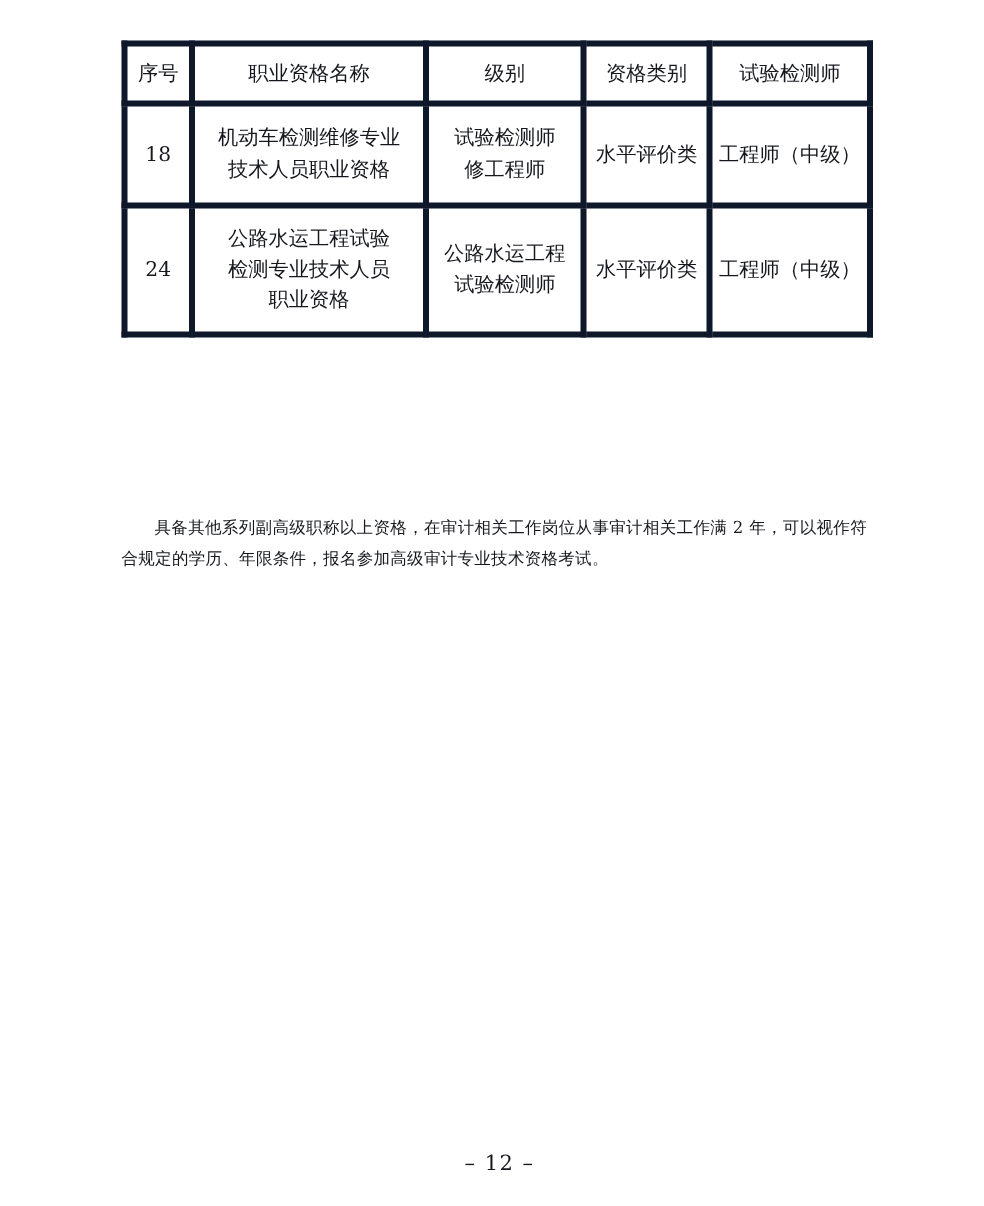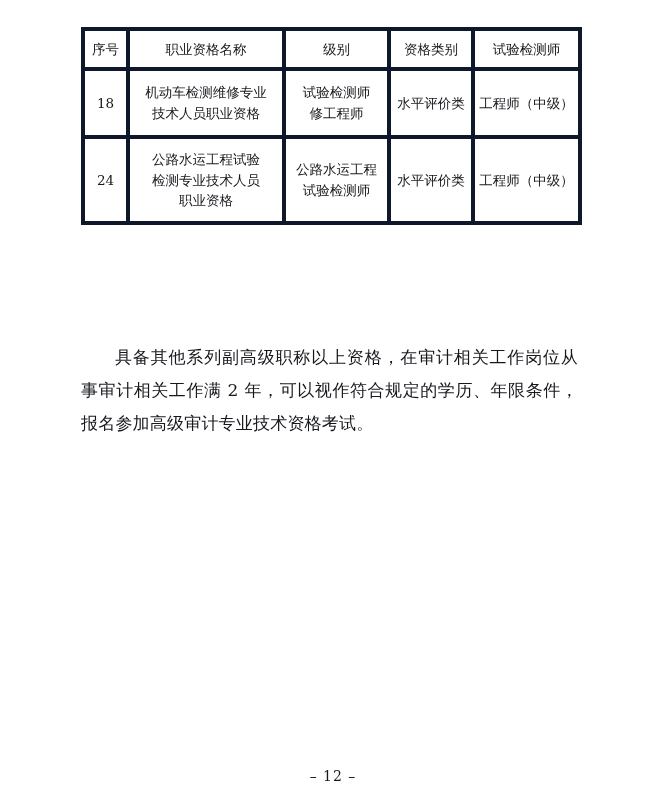--- a/index.html
+++ b/index.html
@@ -59,21 +59,21 @@
   }
   .row-h-tall td { height: 54px; }
   .row-h-mid td { height: 40px; }
   .row-h-xtall td { height: 72px; }
 
   .body-text {
     position: absolute;
     left: 81px;
     top: 341px;
     width: 497px;
-    font-size: 17px;
+    font-size: 11px;
     line-height: 1.95;
     text-align: justify;
     text-justify: inter-ideograph;
     letter-spacing: 0.2px;
   }
   .body-text p {
     margin: 0;
     text-indent: 2em;
   }
   .page-number {

